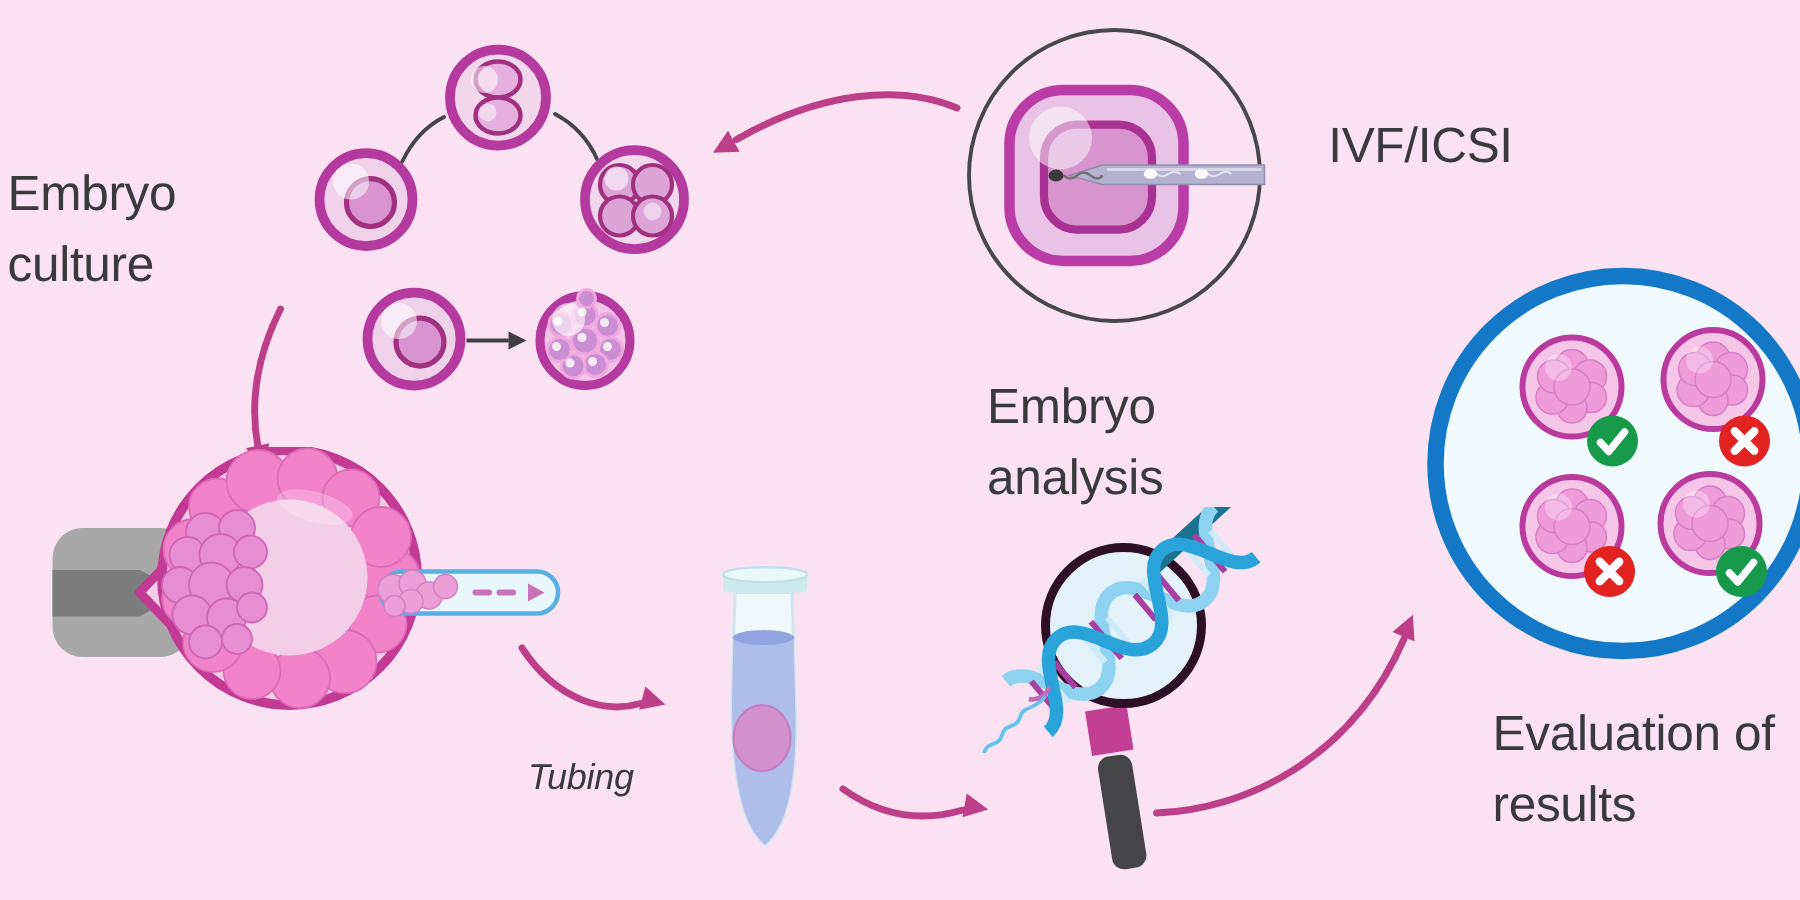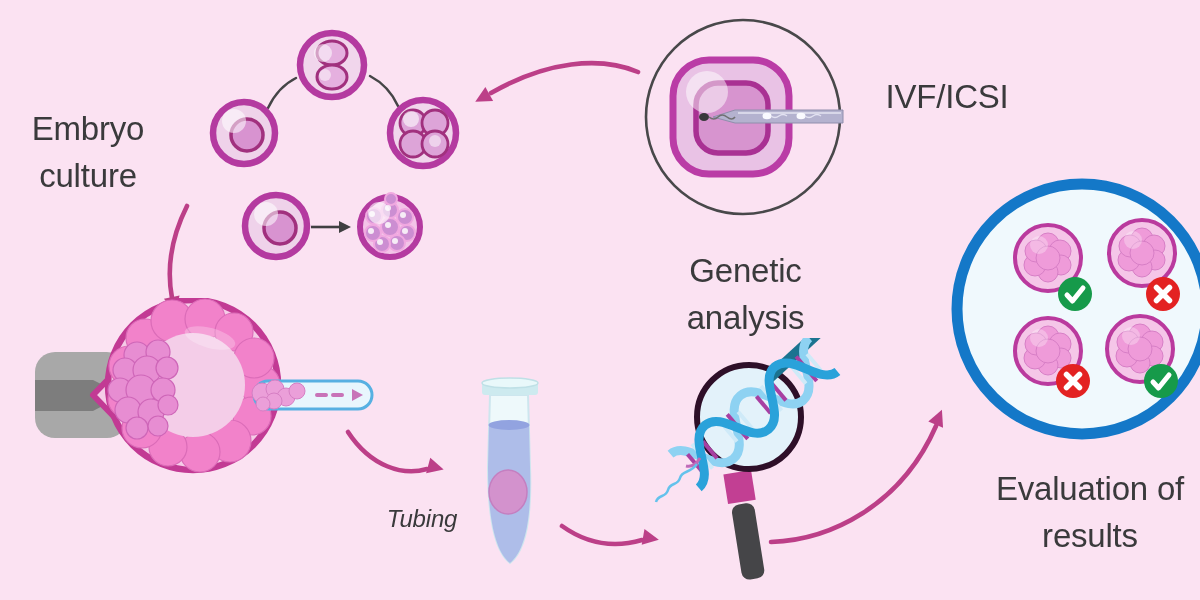--- a/index.html
+++ b/index.html
@@ -8,21 +8,20 @@
     width:1200px;height:600px;
     background:var(--background,#fbe2f2);
     overflow:hidden;
     font-family:"Liberation Sans", sans-serif;
   }
   .stage-label{
     position:absolute;
     font-size:33px;
     line-height:1.42;
     color:var(--text,#3a3a3c);
-    text-align:center;
     letter-spacing:-0.2px;
     user-select:none;
   }
   .italic{font-style:italic;font-size:24px;}
   svg{position:absolute;display:block;}
   .arrow-path{stroke:var(--arrow,#bc3f88);stroke-width:4.6;fill:none;stroke-linecap:round;}
   .arrow-head{fill:var(--arrow,#bc3f88);}
   .thin-arc{stroke:#454547;stroke-width:2.5;fill:none;stroke-linecap:round;}
   .eval-ring{fill:#f0f9fd;stroke:var(--evaluation-ring,#1478c8);stroke-width:11;}
   .badge .glyph-check,.badge .glyph-x{display:none;stroke:#fff;fill:none;stroke-linecap:round;stroke-linejoin:round;}
@@ -213,21 +212,21 @@
       <rect x="16" y="10" width="56" height="13" rx="3" fill="#cdeaef"></rect>
       <ellipse cx="44" cy="11" rx="28" ry="5" fill="#e9f8fa" stroke="#bfe0e6" stroke-width="1.5"></ellipse>
     </g>
   </svg>
 
   <svg style="left:550px;top:510px;" width="110" height="45" viewBox="0 0 110 45">
     <path class="arrow-path" d="M 12,16 C 40,36 68,37 92,30"></path>
     <polygon class="arrow-head" points="0,-10 8,6 -8,6" transform="translate(99,28) rotate(100)"></polygon>
   </svg>
 
-  <div class="stage-label" style="left:658px;top:248px;width:175px;">Genetic analysis</div>
+  <div class="stage-label" style="left:658px;top:248px;width:175px;">Embryo analysis</div>
 
   <svg style="left:640px;top:338px;" width="220" height="250" viewBox="0 0 220 250">
     <g transform="rotate(-9 100 152)">
       <rect x="86" y="134" width="28" height="30" fill="#c23f93"></rect>
       <rect x="88.5" y="166" width="23" height="76" rx="8" fill="#454548"></rect>
     </g>
     <circle cx="109" cy="79" r="52" fill="#e3f2fa" stroke="#2e0f28" stroke-width="6"></circle>
     <g transform="rotate(-40 109 79)">
       <line x1="150" y1="62" x2="238" y2="58" stroke="#1b7390" stroke-width="11"></line>
       <path d="M 25,57 C 47,57 47,101 70,101 C 93,101 93,57 116,57 C 139,57 139,101 161,101 C 184,101 184,57 206,57" stroke="#8ed2f2" stroke-width="9" fill="none"></path>

